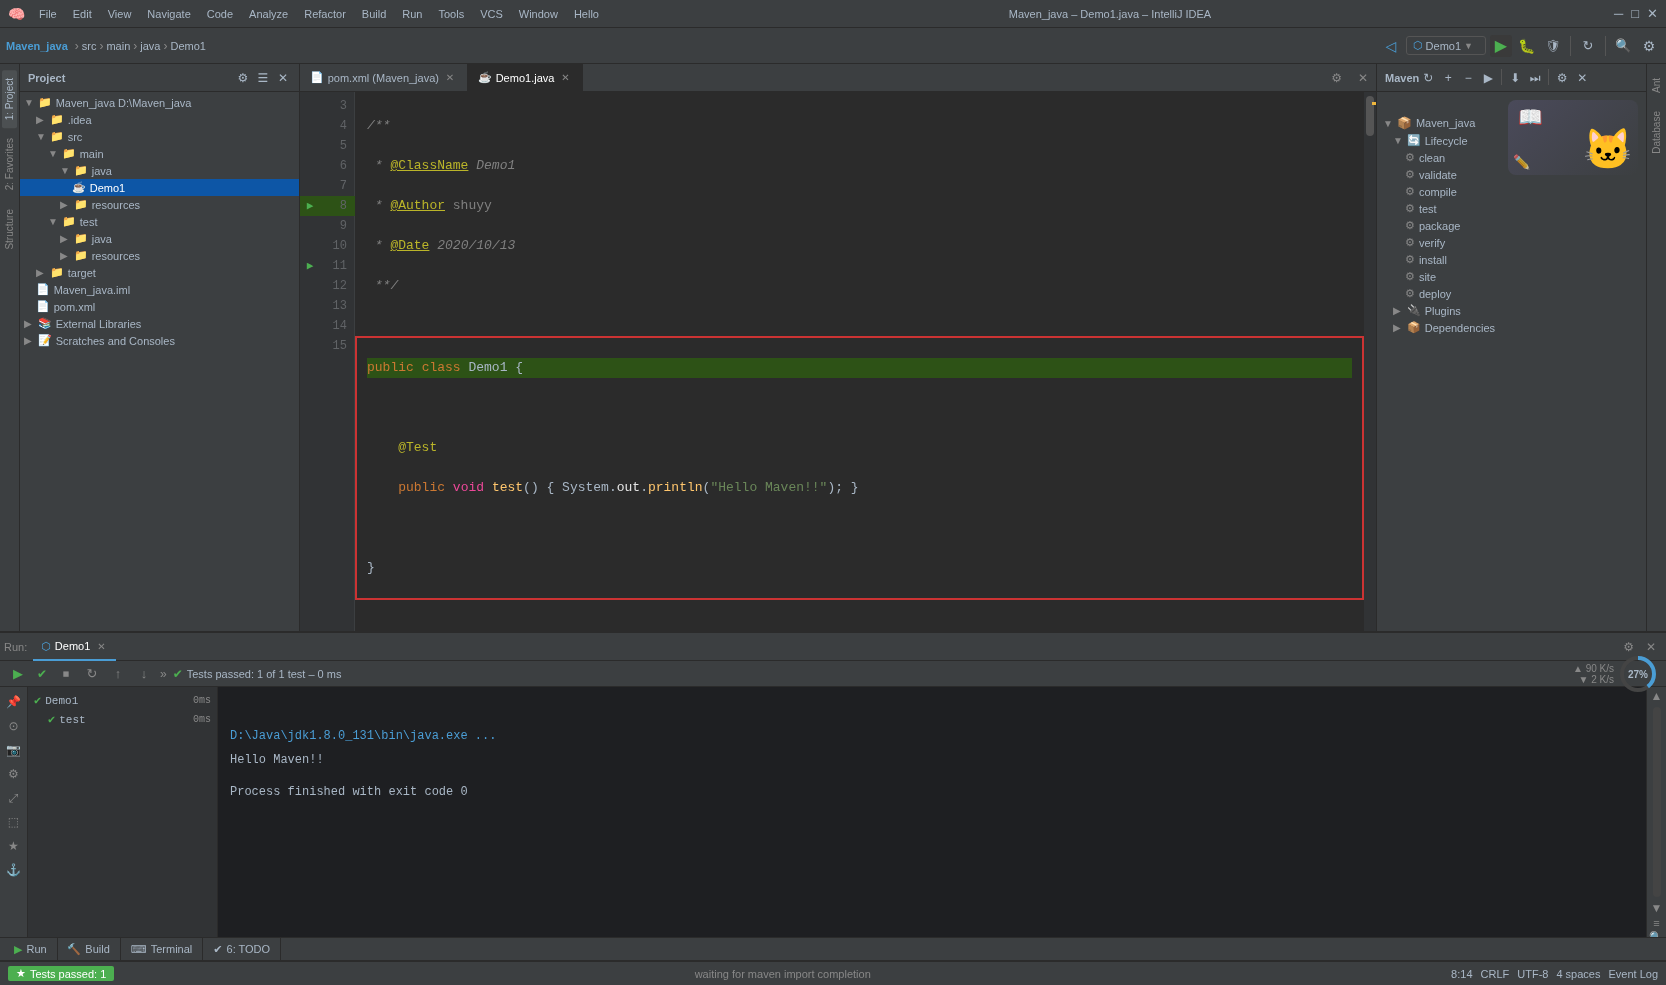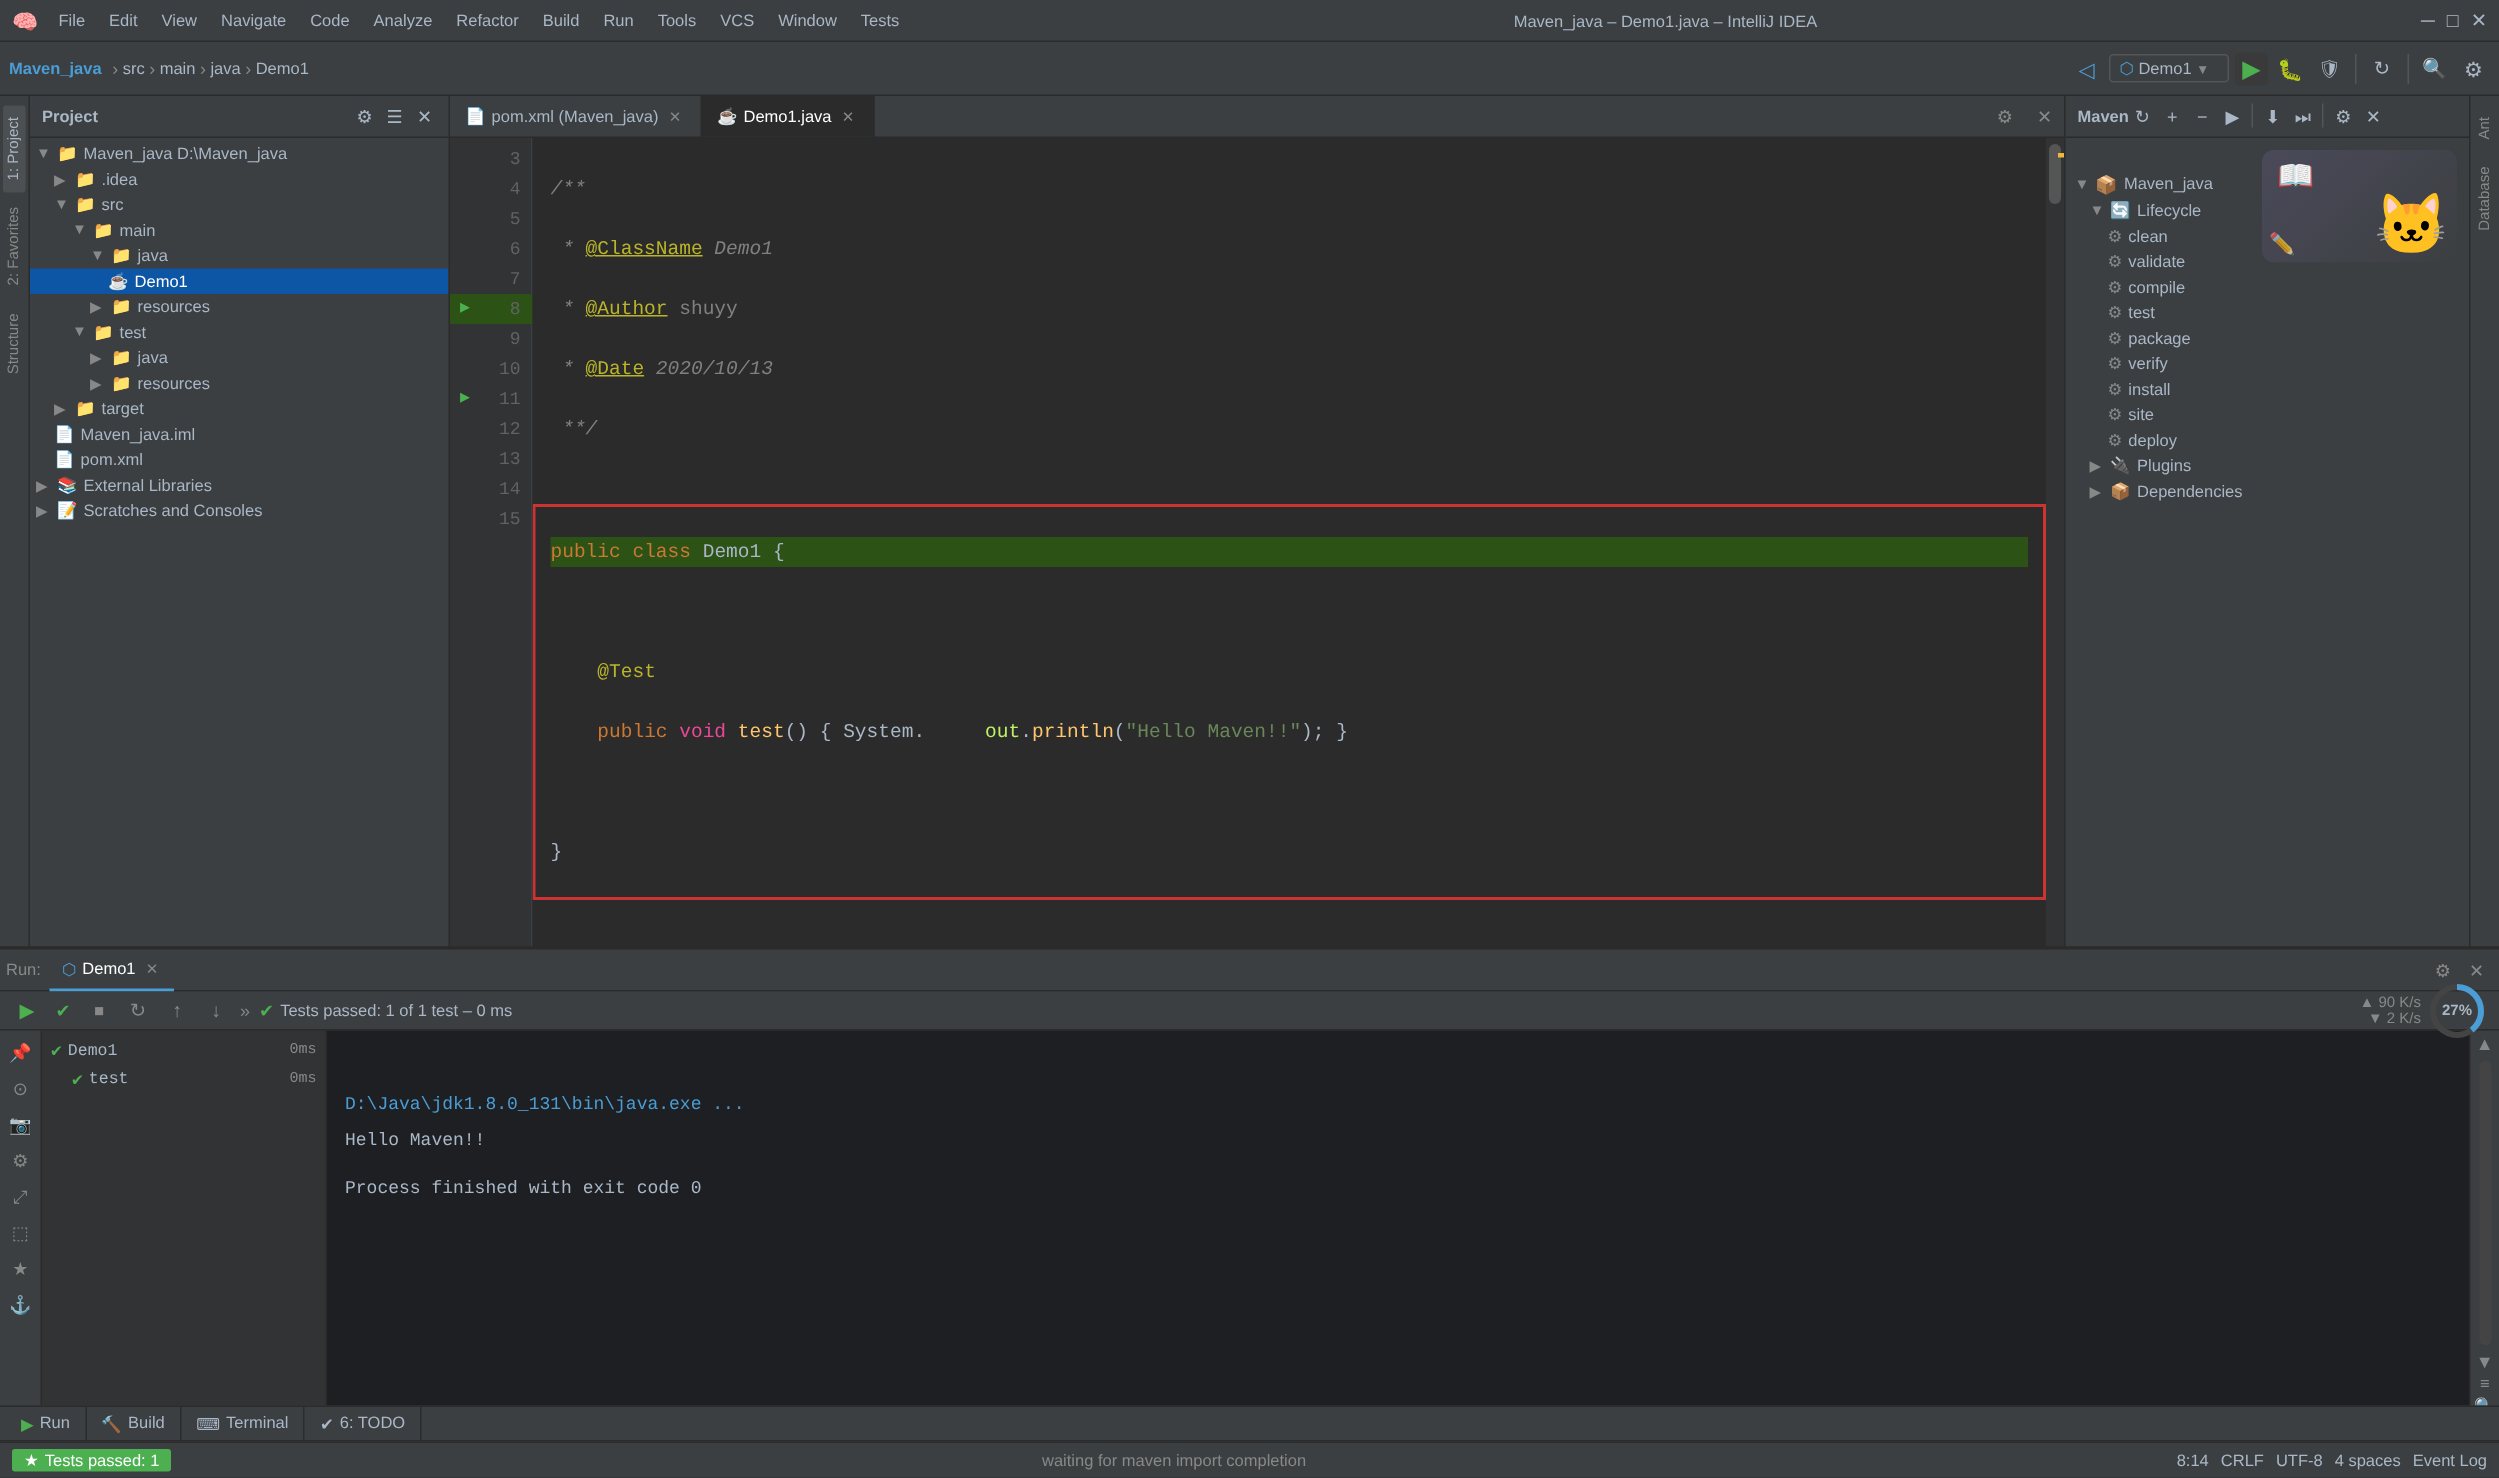--- a/index.html
+++ b/index.html
@@ -40,21 +40,21 @@
       <span style="padding:2px 7px; font-size:11px; color:#a9b7c6; cursor:pointer;">View</span>
       <span style="padding:2px 7px; font-size:11px; color:#a9b7c6; cursor:pointer;">Navigate</span>
       <span style="padding:2px 7px; font-size:11px; color:#a9b7c6; cursor:pointer;">Code</span>
       <span style="padding:2px 7px; font-size:11px; color:#a9b7c6; cursor:pointer;">Analyze</span>
       <span style="padding:2px 7px; font-size:11px; color:#a9b7c6; cursor:pointer;">Refactor</span>
       <span style="padding:2px 7px; font-size:11px; color:#a9b7c6; cursor:pointer;">Build</span>
       <span style="padding:2px 7px; font-size:11px; color:#a9b7c6; cursor:pointer;">Run</span>
       <span style="padding:2px 7px; font-size:11px; color:#a9b7c6; cursor:pointer;">Tools</span>
       <span style="padding:2px 7px; font-size:11px; color:#a9b7c6; cursor:pointer;">VCS</span>
       <span style="padding:2px 7px; font-size:11px; color:#a9b7c6; cursor:pointer;">Window</span>
-      <span style="padding:2px 7px; font-size:11px; color:#a9b7c6; cursor:pointer;">Tests</span>
+      <span style="padding:2px 7px; font-size:11px; color:#a9b7c6; cursor:pointer;">Hello</span>
     </div>
     <div style="flex:1; text-align:center;">
       <span style="font-size:11px; color:#a9b7c6;">Maven_java – Demo1.java – IntelliJ IDEA</span>
     </div>
     <div style="display:flex; gap:8px;">
       <span style="cursor:pointer; font-size:13px; color:#a9b7c6;">─</span>
       <span style="cursor:pointer; font-size:13px; color:#a9b7c6;">□</span>
       <span style="cursor:pointer; font-size:13px; color:#a9b7c6;">✕</span>
     </div>
   </div>
@@ -281,21 +281,21 @@
 <span style="display:block; height:20px; line-height:20px;"><span style="color:#808080; font-style:italic;">/**</span></span>
 <span style="display:block; height:20px; line-height:20px;"><span style="color:#808080; font-style:italic;"> * </span><span style="color:#bbb529; text-decoration:underline;">@ClassName</span><span style="color:#808080; font-style:italic;"> Demo1</span></span>
 <span style="display:block; height:20px; line-height:20px;"><span style="color:#808080; font-style:italic;"> * </span><span style="color:#bbb529; text-decoration:underline;">@Author</span><span style="color:#808080; "> shuyy</span></span>
 <span style="display:block; height:20px; line-height:20px;"><span style="color:#808080; font-style:italic;"> * </span><span style="color:#bbb529; text-decoration:underline;">@Date</span><span style="color:#808080; font-style:italic;"> 2020/10/13</span></span>
 <span style="display:block; height:20px; line-height:20px;"><span style="color:#808080; font-style:italic;"> **/</span></span>
 
 <span style="display:block; border:2px solid #cc3333; background:#2b2b2b; margin:0 -12px; padding:0 10px;">
 <span style="display:block; height:20px; line-height:20px; background:#2d5216;"><span style="color:#cc7832;">public</span> <span style="color:#cc7832;">class</span> <span style="color:#a9b7c6;">Demo1</span> {</span>
 <span style="display:block; height:20px; line-height:20px;"></span>
 <span style="display:block; height:20px; line-height:20px;">    <span style="color:#bbb529;">@Test</span></span>
-<span style="display:block; height:20px; line-height:20px;">    <span style="color:#cc7832;">public</span> <span style="color:#ec4899;">void</span> <span style="color:#ffc66d;">test</span>() { <span style="color:#a9b7c6;">System</span>.<span style="color:#bef264;margin-left:40px;">out</span>.<span style="color:#ffc66d;">println</span>(<span style="color:#6a8759;">"Hello Maven!!"</span>); }</span>
+<span style="display:block; height:20px; line-height:20px;">    <span style="color:#cc7832;">public</span> <span style="color:#ec4899;">void</span> <span style="color:#ffc66d;">test</span>() { <span style="color:#a9b7c6;">System</span>.<span style="color:#e5e5e5;">out</span>.<span style="color:#ffc66d;">println</span>(<span style="color:#6a8759;">"Hello Maven!!"</span>); }</span>
 <span style="display:block; height:20px; line-height:20px;"></span>
 <span style="display:block; height:20px; line-height:20px;">}</span>
 </span>
 <span style="display:block; height:20px; line-height:20px;"></span>
 <span style="display:block; height:20px; line-height:20px;"></span>
         </div>
 
         <div style="width:12px; background:#313335; position:relative;">
           <div style="width:8px; height:40px; background:#555; border-radius:4px; position:absolute; top:4px; left:2px;"></div>
 

